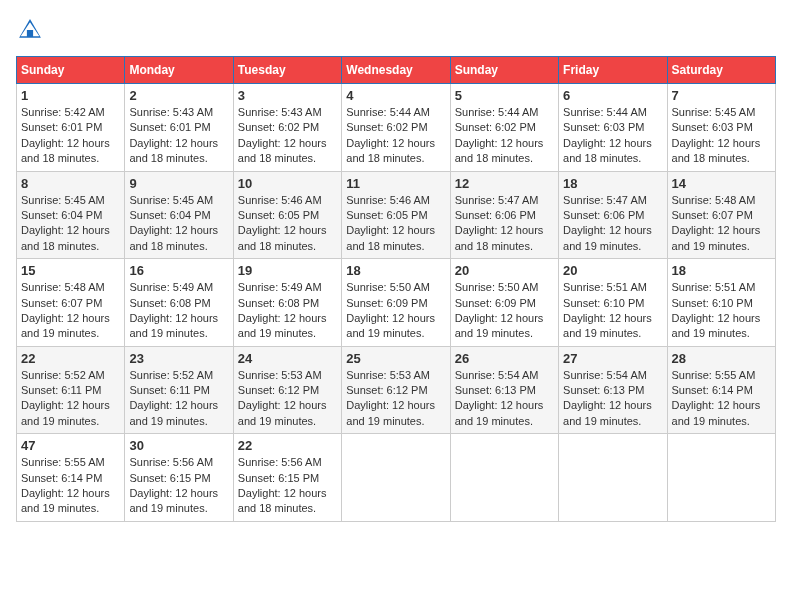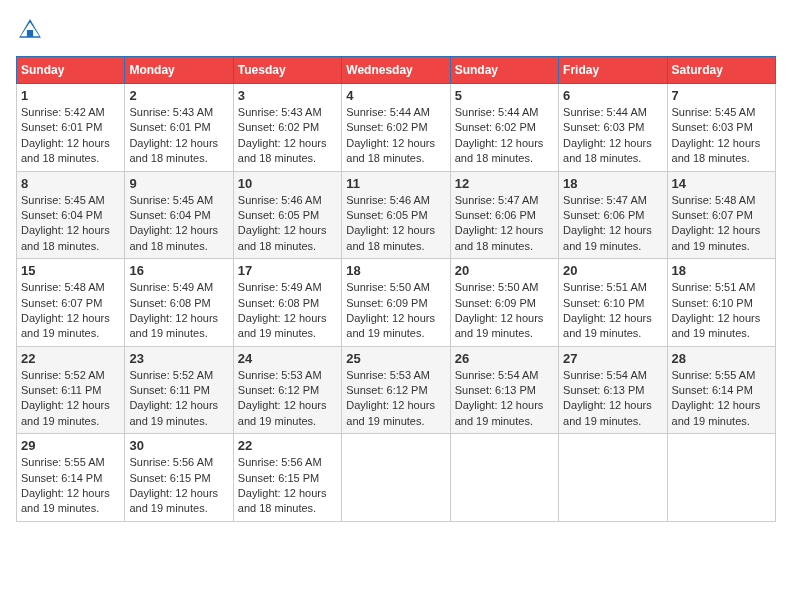--- a/index.html
+++ b/index.html
@@ -248,21 +248,21 @@
       </td>
         <td>
         <span class="day-num">16</span>
         <div class="day-info">
           Sunrise: 5:49 AM<br>
           Sunset: 6:08 PM<br>
           Daylight: 12 hours and 19 minutes.
         </div>
       </td>
         <td>
-        <span class="day-num">17</span>
+        <span class="day-num">19</span>
         <div class="day-info">
           Sunrise: 5:49 AM<br>
           Sunset: 6:08 PM<br>
           Daylight: 12 hours and 19 minutes.
         </div>
       </td>
         <td>
         <span class="day-num">18</span>
         <div class="day-info">
           Sunrise: 5:50 AM<br>
@@ -348,21 +348,21 @@
         <span class="day-num">28</span>
         <div class="day-info">
           Sunrise: 5:55 AM<br>
           Sunset: 6:14 PM<br>
           Daylight: 12 hours and 19 minutes.
         </div>
       </td>
       </tr>
       <tr>
         <td>
-        <span class="day-num">29</span>
+        <span class="day-num">47</span>
         <div class="day-info">
           Sunrise: 5:55 AM<br>
           Sunset: 6:14 PM<br>
           Daylight: 12 hours and 19 minutes.
         </div>
       </td>
         <td>
         <span class="day-num">30</span>
         <div class="day-info">
           Sunrise: 5:56 AM<br>

